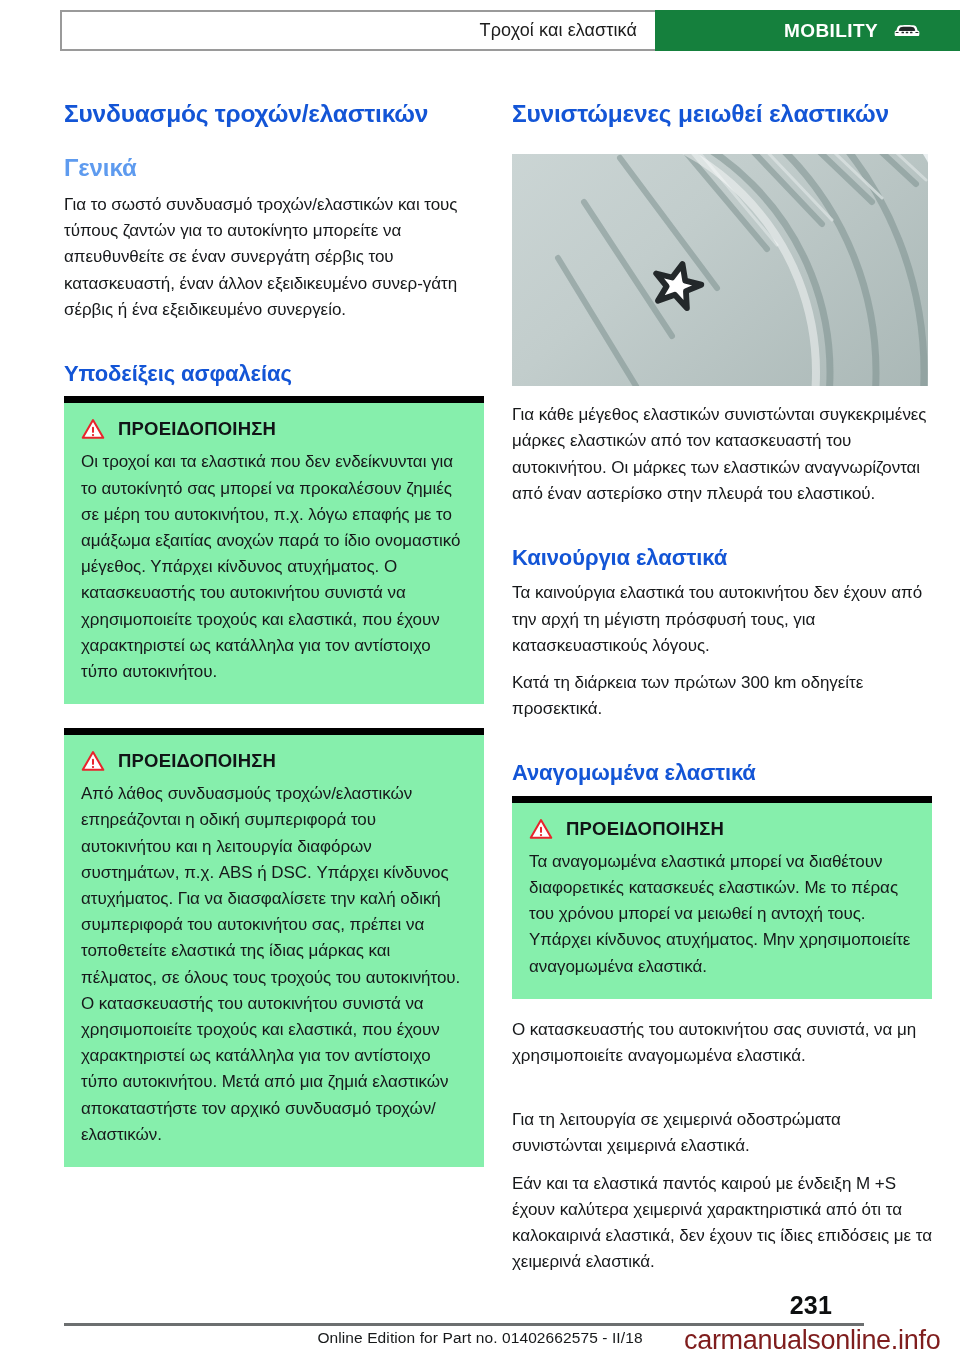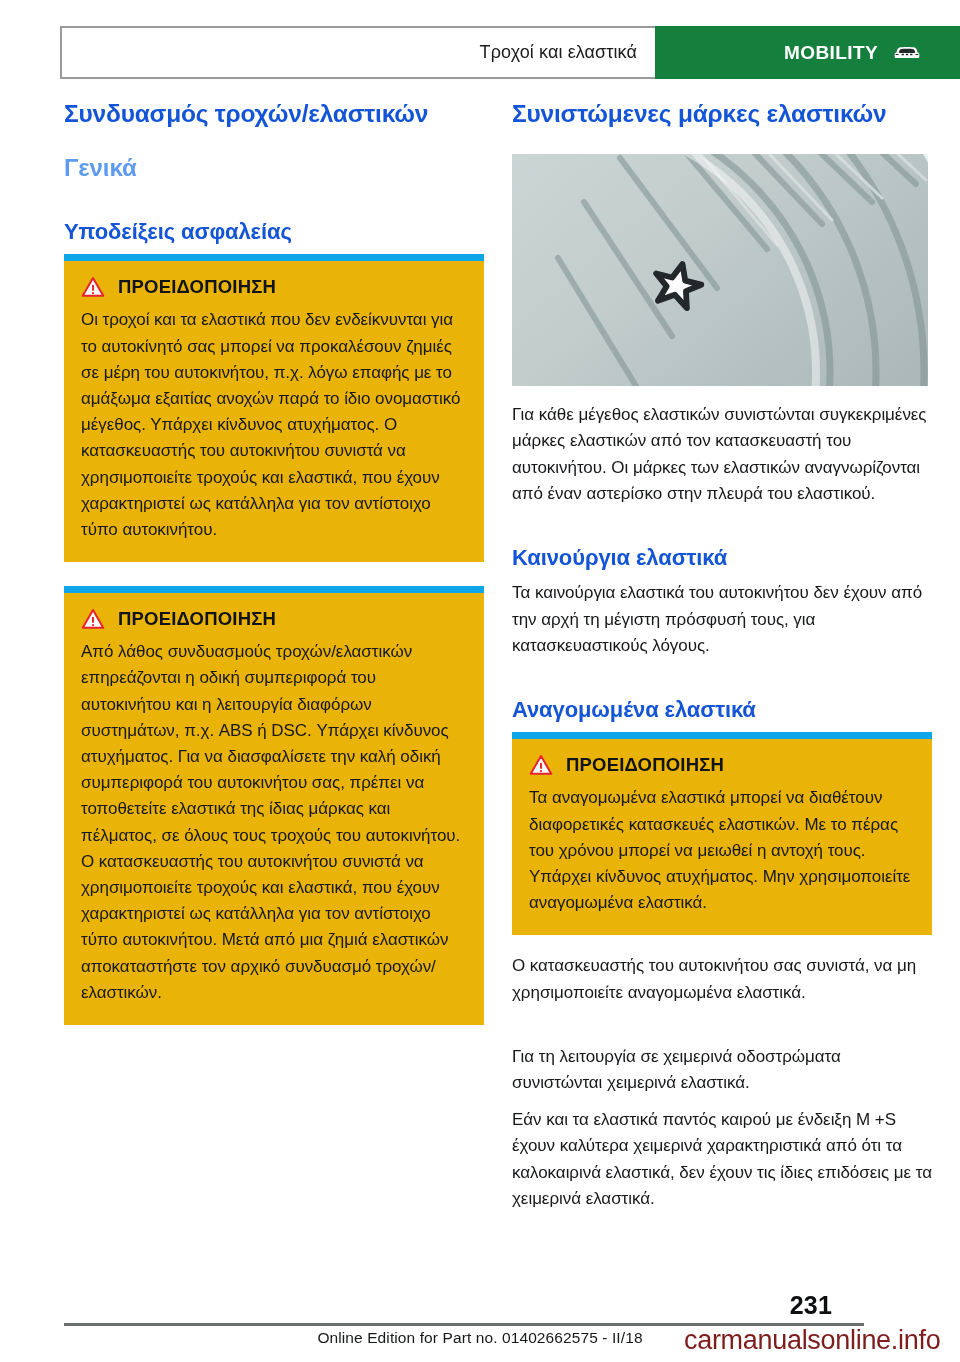--- a/index.html
+++ b/index.html
@@ -23,24 +23,23 @@
     height: 1362px;
     box-sizing: border-box;
   }
 
   
   .header {
     position: absolute;
     top: 10px;
     left: 60px;
     right: 0;
-    height: 53px;
+    height: 41px;
     display: flex;
     align-items: stretch;
-    margin-top: 16px;
   }
   .header-chapter {
     flex: 1 1 auto;
     border: 2px solid #9a9a9a;
     border-right: none;
     background: #ffffff;
     display: flex;
     align-items: center;
     justify-content: flex-end;
     padding-right: 18px;
@@ -117,22 +116,22 @@
     margin: 0 0 11px 0;
     font-size: 17px;
     line-height: 26.2px;
     color: #16181a;
     letter-spacing: -0.05px;
   }
   p.body:last-child { margin-bottom: 0; }
 
   
   .warn {
-    background: #eab308;
-    border-top: 7px solid #0ea5e9;
+    background: #86efac;
+    border-top: 7px solid #000000;
     padding: 15px 17px 19px 17px;
     box-sizing: border-box;
     margin: 6px 0 0 0;
   }
   .warn-head {
     display: flex;
     align-items: center;
     gap: 13px;
     margin-bottom: 9px;
   }
@@ -232,20 +231,21 @@
     </div>
   </div>
 
   <div class="columns">
 
     <div class="col col-left">
 
       <h1 class="sec-title">Συνδυασμός τροχών/ελαστικών</h1>
 
       <h2 class="sub-title">Γενικά</h2>
+      <p class="body">Για το σωστό συνδυασμό τροχών/ελαστικών και τους τύπους ζαντών για το αυτοκίνητο μπορείτε να απευθυνθείτε σε έναν συνεργάτη σέρβις του κατασκευαστή, έναν άλλον εξειδικευμένο συνερ-γάτη σέρβις ή ένα εξειδικευμένο συνεργείο.</p>
 
       <div class="spacer-lg"></div>
 
       <h2 class="sub-title strong">Υποδείξεις ασφαλείας</h2>
 
       <div class="warn">
         <div class="warn-head">
           <span>
             <svg class="warn-icon" viewBox="0 0 26 24" aria-hidden="true">
               <path d="M13 2.2 24.2 21.6H1.8z" fill="#ffffff" stroke="#e8242c" stroke-width="2.2" stroke-linejoin="round"></path>
@@ -271,21 +271,21 @@
           </span>
           <span class="warn-title">ΠΡΟΕΙΔΟΠΟΙΗΣΗ</span>
         </div>
         <p>Από λάθος συνδυασμούς τροχών/ελαστικών επηρεάζονται η οδική συμπεριφορά του αυτοκινήτου και η λειτουργία διαφόρων συστημάτων, π.χ. ABS ή DSC. Υπάρχει κίνδυνος ατυχήματος. Για να διασφαλίσετε την καλή οδική συμπεριφορά του αυτοκινήτου σας, πρέπει να τοποθετείτε ελαστικά της ίδιας μάρκας και πέλματος, σε όλους τους τροχούς του αυτοκινήτου. Ο κατασκευαστής του αυτοκινήτου συνιστά να χρησιμοποιείτε τροχούς και ελαστικά, που έχουν χαρακτηριστεί ως κατάλληλα για τον αντίστοιχο τύπο αυτοκινήτου. Μετά από μια ζημιά ελαστικών αποκαταστήστε τον αρχικό συνδυασμό τροχών/ελαστικών.</p>
       </div>
 
     </div>
 
     <div class="col col-right">
 
-      <h1 class="sec-title">Συνιστώμενες μάρκες ελαστικών</h1>
+      <h1 class="sec-title">Συνιστώμενες μειωθεί ελαστικών</h1>
 
       <div class="figure">
         <svg viewBox="0 0 416 232" preserveAspectRatio="xMidYMid slice" aria-hidden="true">
           <defs>
             <linearGradient id="bg" x1="0" y1="0" x2="1" y2="1">
               <stop offset="0" stop-color="#f4f7f8"></stop>
               <stop offset="1" stop-color="#e4ebec"></stop>
             </linearGradient>
             <linearGradient id="rim" x1="0" y1="0" x2="1" y2="1">
               <stop offset="0" stop-color="#ffffff"></stop>
@@ -383,20 +383,21 @@
           </g>
         </svg>
       </div>
 
       <p class="body">Για κάθε μέγεθος ελαστικών συνιστώνται συγκεκριμένες μάρκες ελαστικών από τον κατασκευαστή του αυτοκινήτου. Οι μάρκες των ελαστικών αναγνωρίζονται από έναν αστερίσκο στην πλευρά του ελαστικού.</p>
 
       <div class="spacer-lg"></div>
 
       <h2 class="sub-title strong">Καινούργια ελαστικά</h2>
       <p class="body">Τα καινούργια ελαστικά του αυτοκινήτου δεν έχουν από την αρχή τη μέγιστη πρόσφυσή τους, για κατασκευαστικούς λόγους.</p>
+      <p class="body">Κατά τη διάρκεια των πρώτων 300 km οδηγείτε προσεκτικά.</p>
 
       <div class="spacer-lg"></div>
 
       <h2 class="sub-title strong">Αναγομωμένα ελαστικά</h2>
 
       <div class="warn">
         <div class="warn-head">
           <span>
             <svg class="warn-icon" viewBox="0 0 26 24" aria-hidden="true">
               <path d="M13 2.2 24.2 21.6H1.8z" fill="#ffffff" stroke="#e8242c" stroke-width="2.2" stroke-linejoin="round"></path>

